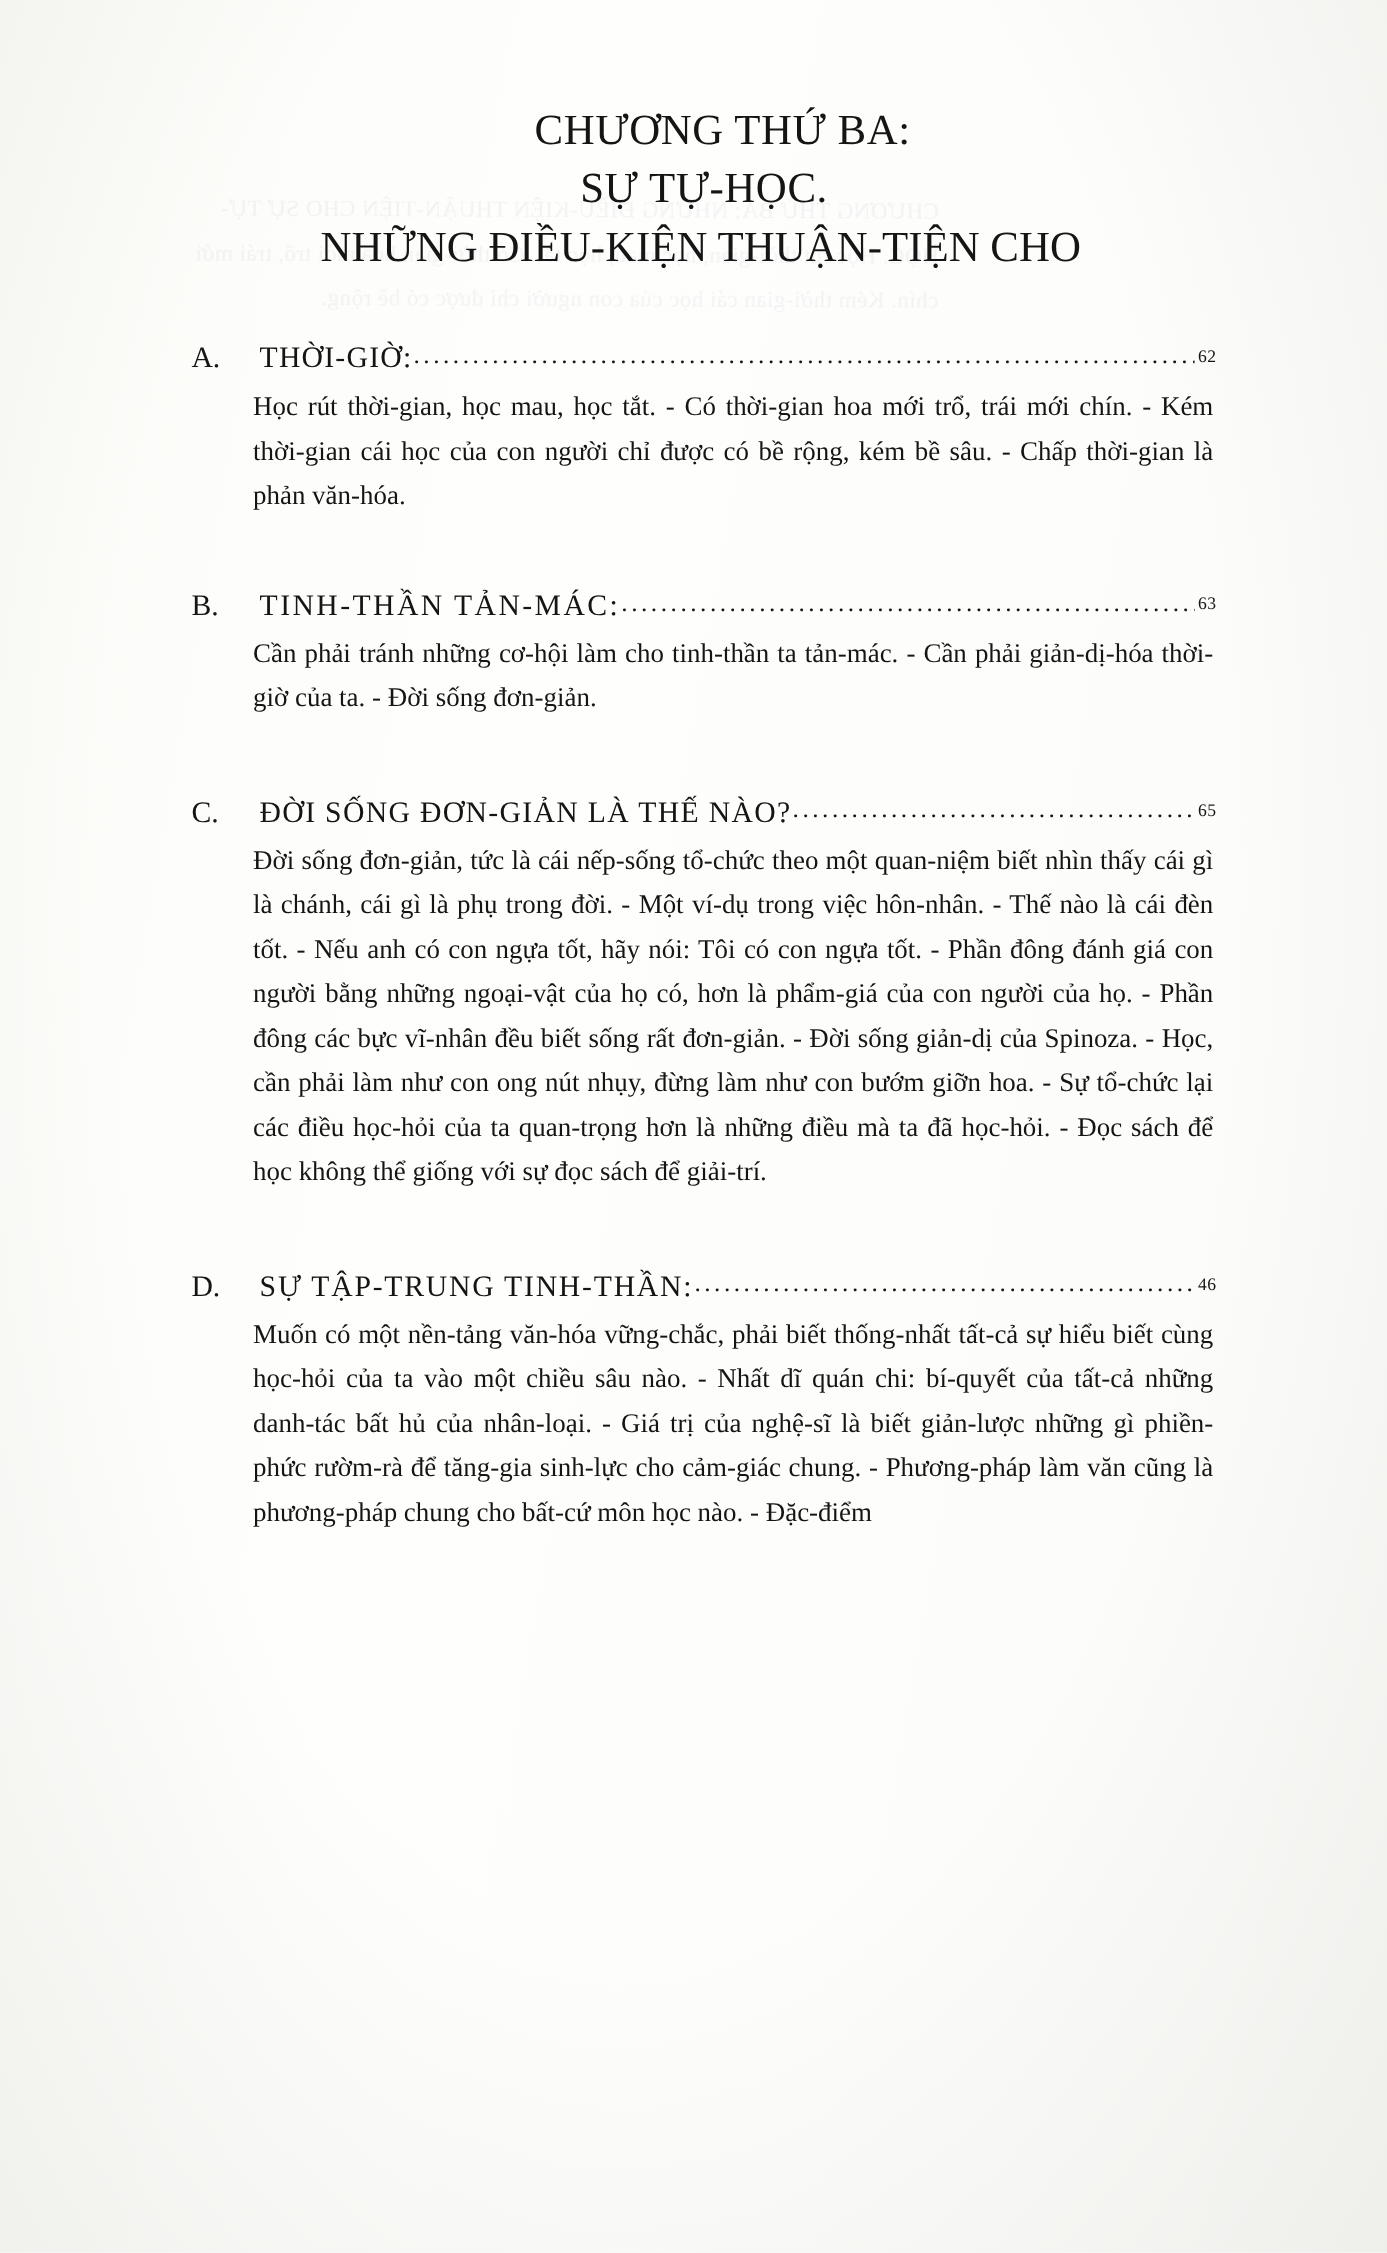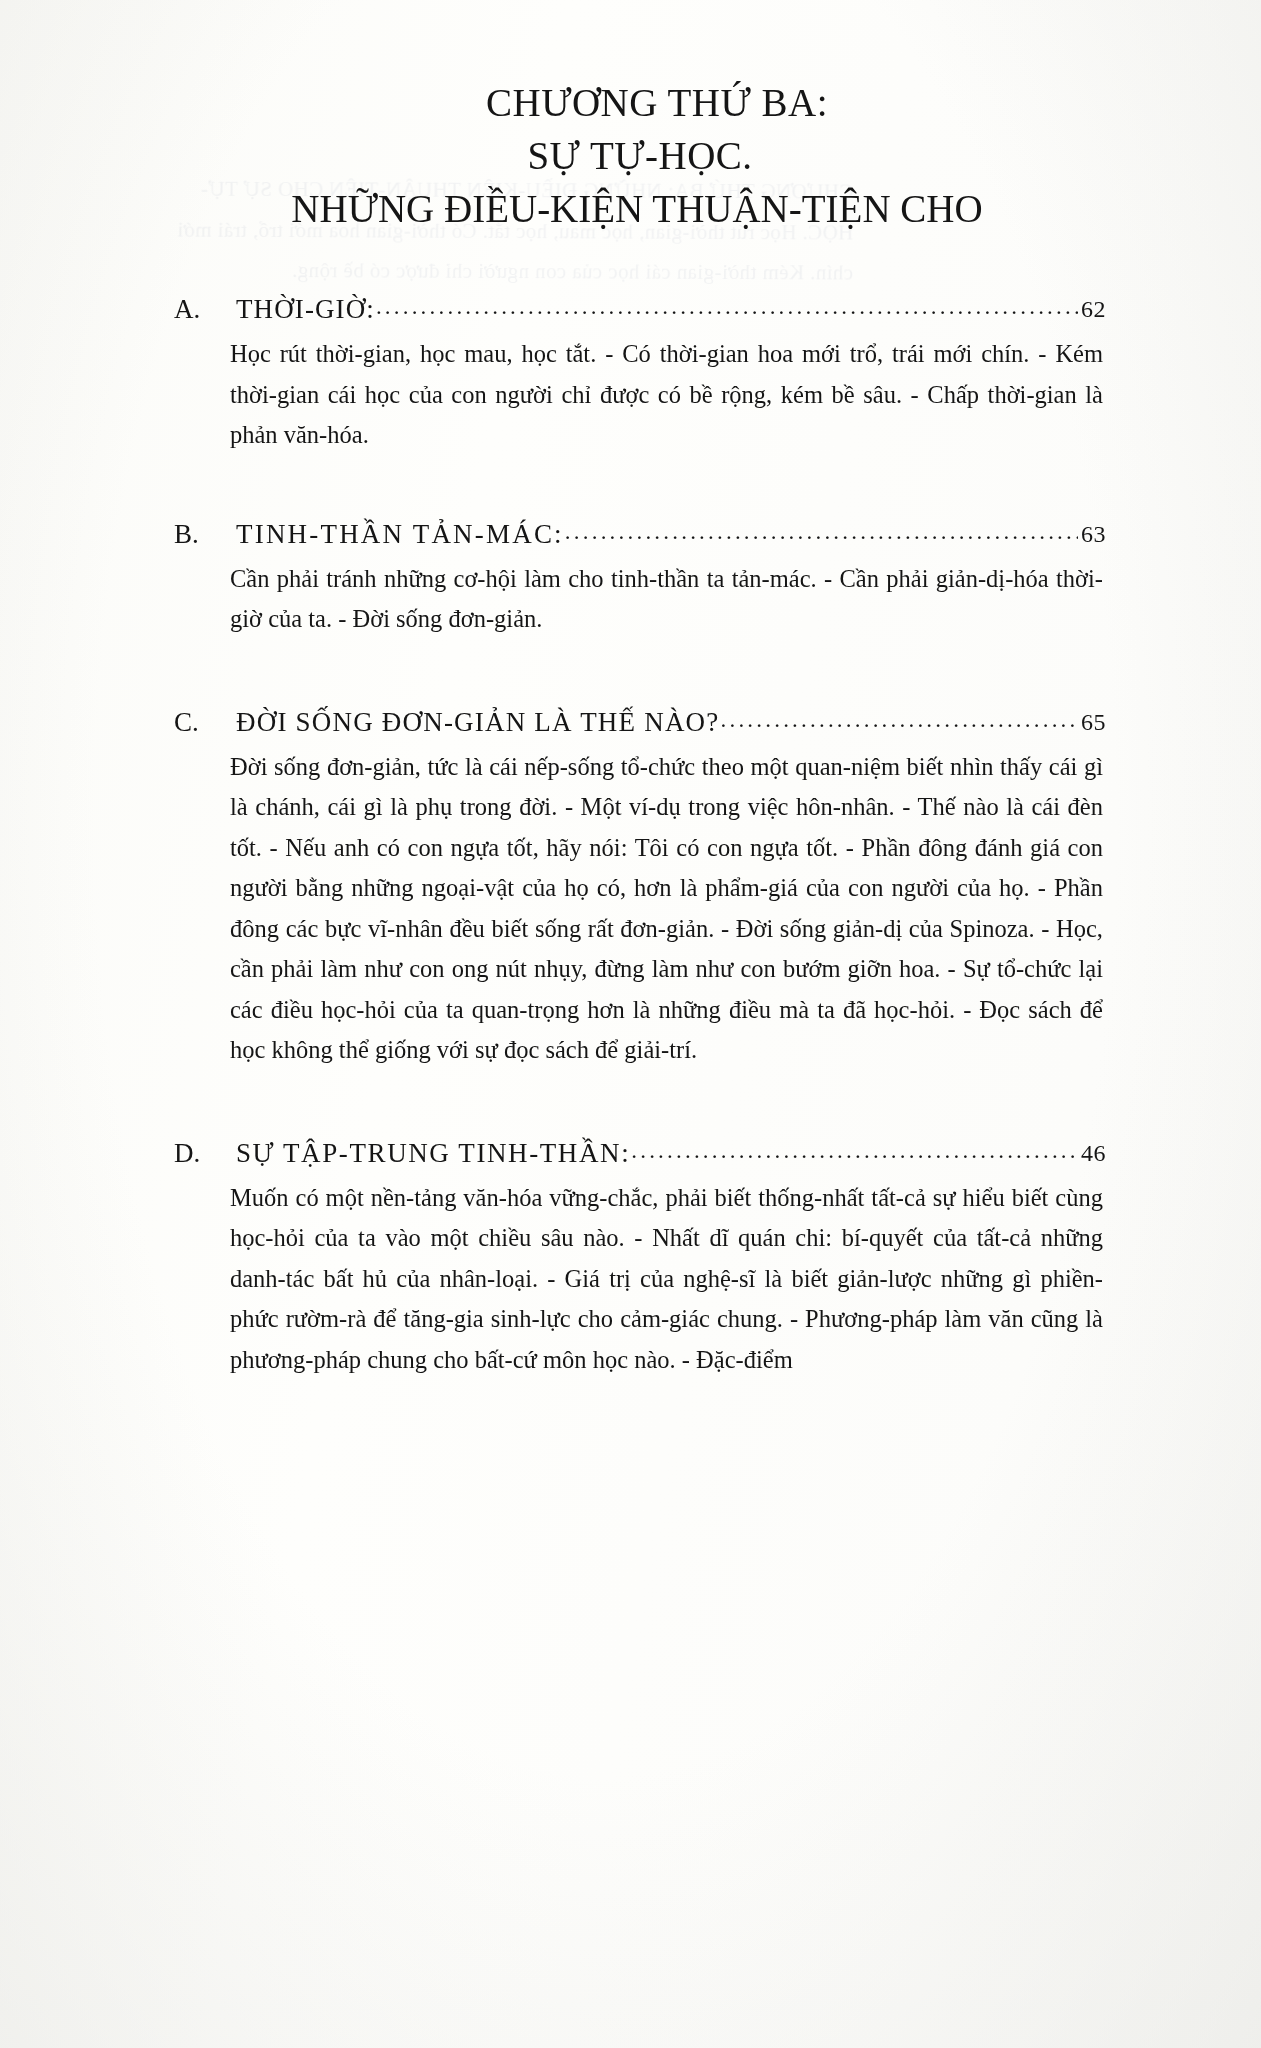--- a/index.html
+++ b/index.html
@@ -48,21 +48,21 @@
   }
 
   .content {
     position: absolute;
     left: 0; right: 0; top: 0;
     padding: 0;
   }
 
   
   .chapter-title {
-    margin: 0;
+    margin: 16px;
     padding-top: 76px;
     text-align: center;
     font-weight: normal;
     letter-spacing: .5px;
   }
   .title-line {
     display: block;
     font-size: 39px;
     line-height: 53px;
     font-weight: 400;
@@ -101,21 +101,21 @@
     overflow: hidden;
     white-space: nowrap;
     letter-spacing: 3.2px;
     font-size: 23px;
     position: relative;
     top: -2px;
     padding-left: 1px;
   }
   .page-no {
     flex: 0 0 auto;
-    font-size: 24px;
+    font-size: 16px;
     padding-left: 3px;
     letter-spacing: .5px;
   }
 
   .entry-body {
     font-size: 24.5px;
     line-height: 40.5px;
     text-align: justify;
     margin: 5px 0 0 0;
     padding: 0 3px 0 62px;

